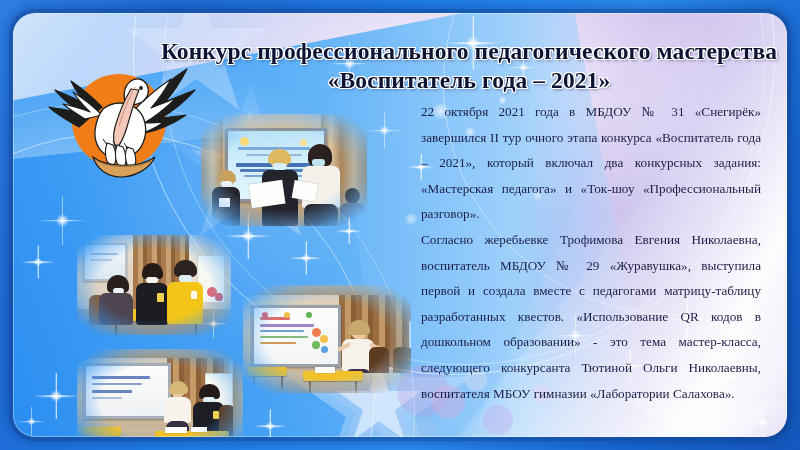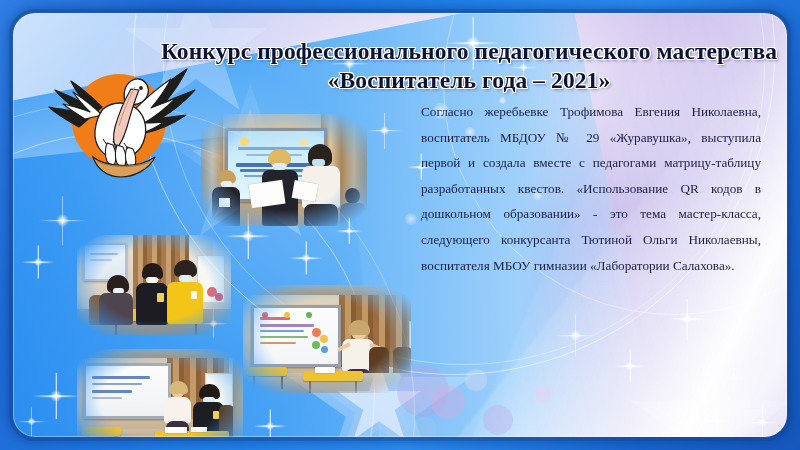--- a/index.html
+++ b/index.html
@@ -374,20 +374,21 @@
       </svg>
       <span class="lbl-hidden">Пеликан</span>
     </div>
 
     <div class="title-block">
       <div class="title-line">Конкурс профессионального педагогического мастерства</div>
       <div class="title-line second">«Воспитатель года – 2021»</div>
     </div>
 
     <div class="article">
+      <p>22 октября 2021 года в МБДОУ № 31 «Снегирёк» завершился II тур очного этапа конкурса «Воспитатель года – 2021», который включал два конкурсных задания: «Мастерская педагога» и «Ток-шоу «Профессиональный разговор».</p>
       <p>Согласно жеребьевке Трофимова Евгения Николаевна, воспитатель МБДОУ № 29 «Журавушка», выступила первой и создала вместе с педагогами матрицу-таблицу разработанных квестов. «Использование QR кодов в дошкольном образовании» - это тема мастер-класса, следующего конкурсанта Тютиной Ольги Николаевны, воспитателя МБОУ гимназии «Лаборатории Салахова».</p>
     </div>
 
     <div class="photo p1">
       <div class="scene">
         <div class="wall" style="background:linear-gradient(180deg,#d9c6a8 0%,#cdb38e 55%,#b99a73 100%);"></div>
 
         <div class="curtain" style="left:0; top:0; width:22px; height:100%; background:linear-gradient(90deg,#b08d5f,#d8c09a,#b08d5f);"></div>
         <div class="curtain" style="left:120px; top:0; width:20px; height:100%; background:linear-gradient(90deg,#b08d5f,#dcc49f,#ab875a);"></div>
         <div class="curtain" style="left:140px; top:0; width:26px; height:100%; background:linear-gradient(90deg,#a8845a,#cbb088,#9c7a52);"></div>

